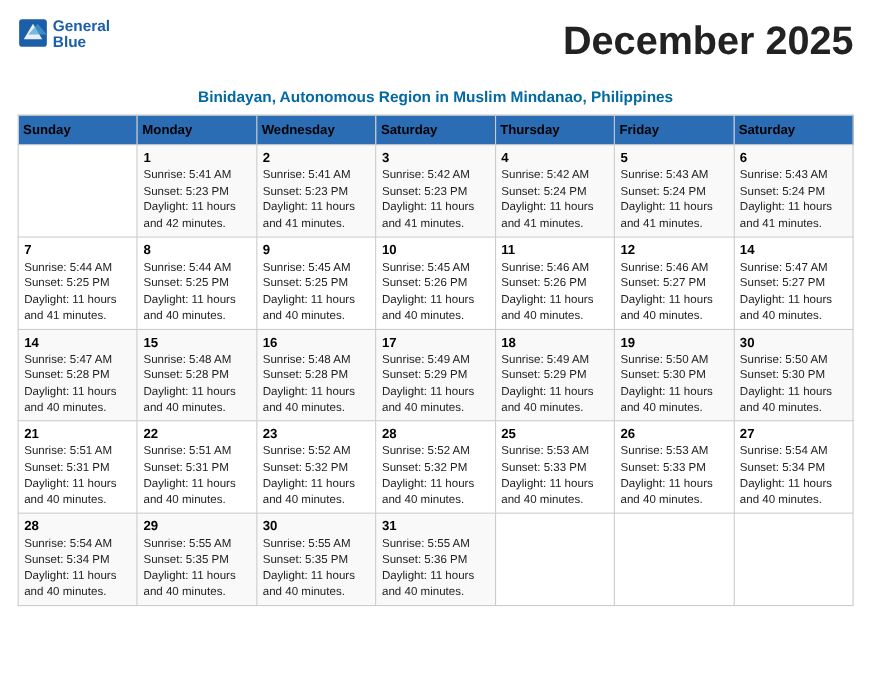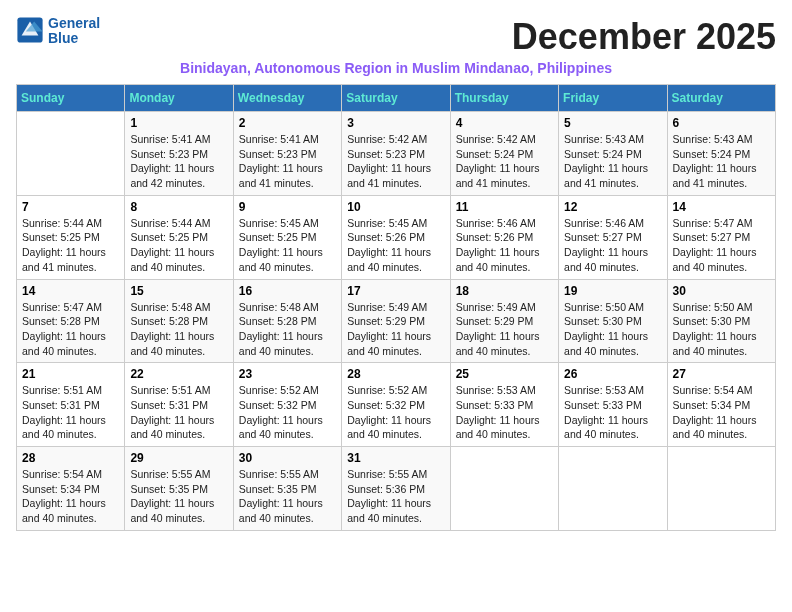--- a/index.html
+++ b/index.html
@@ -20,48 +20,48 @@
       font-weight: bold;
       line-height: 1.1;
     }
     .logo-icon {
       width: 28px;
       height: 28px;
       margin-right: 4px;
     }
     .title-section {
       text-align: center;
-      margin-bottom: 0;
+      margin-bottom: 20px;
     }
     .month-title {
       font-size: 36px;
       font-weight: bold;
       color: #222;
     }
     .subtitle {
       font-size: 14px;
       font-weight: bold;
-      color: #8b5cf6;
+      color: #0369a1;
       text-align: center;
       margin-bottom: 8px;
     }
     .top-row {
       display: flex;
       justify-content: space-between;
       align-items: flex-start;
       margin-bottom: 2px;
     }
     table {
       width: 100%;
       border-collapse: collapse;
       font-size: 11px;
     }
     thead tr th {
       background-color: #2a6db5;
-      color: #5eead4;
+      color: #000000;
       padding: 6px 4px;
       text-align: left;
       font-size: 12px;
       font-weight: bold;
       border: 1px solid #ccc;
     }
     tbody tr td {
       border: 1px solid #ccc;
       padding: 4px 5px;
       vertical-align: top;

